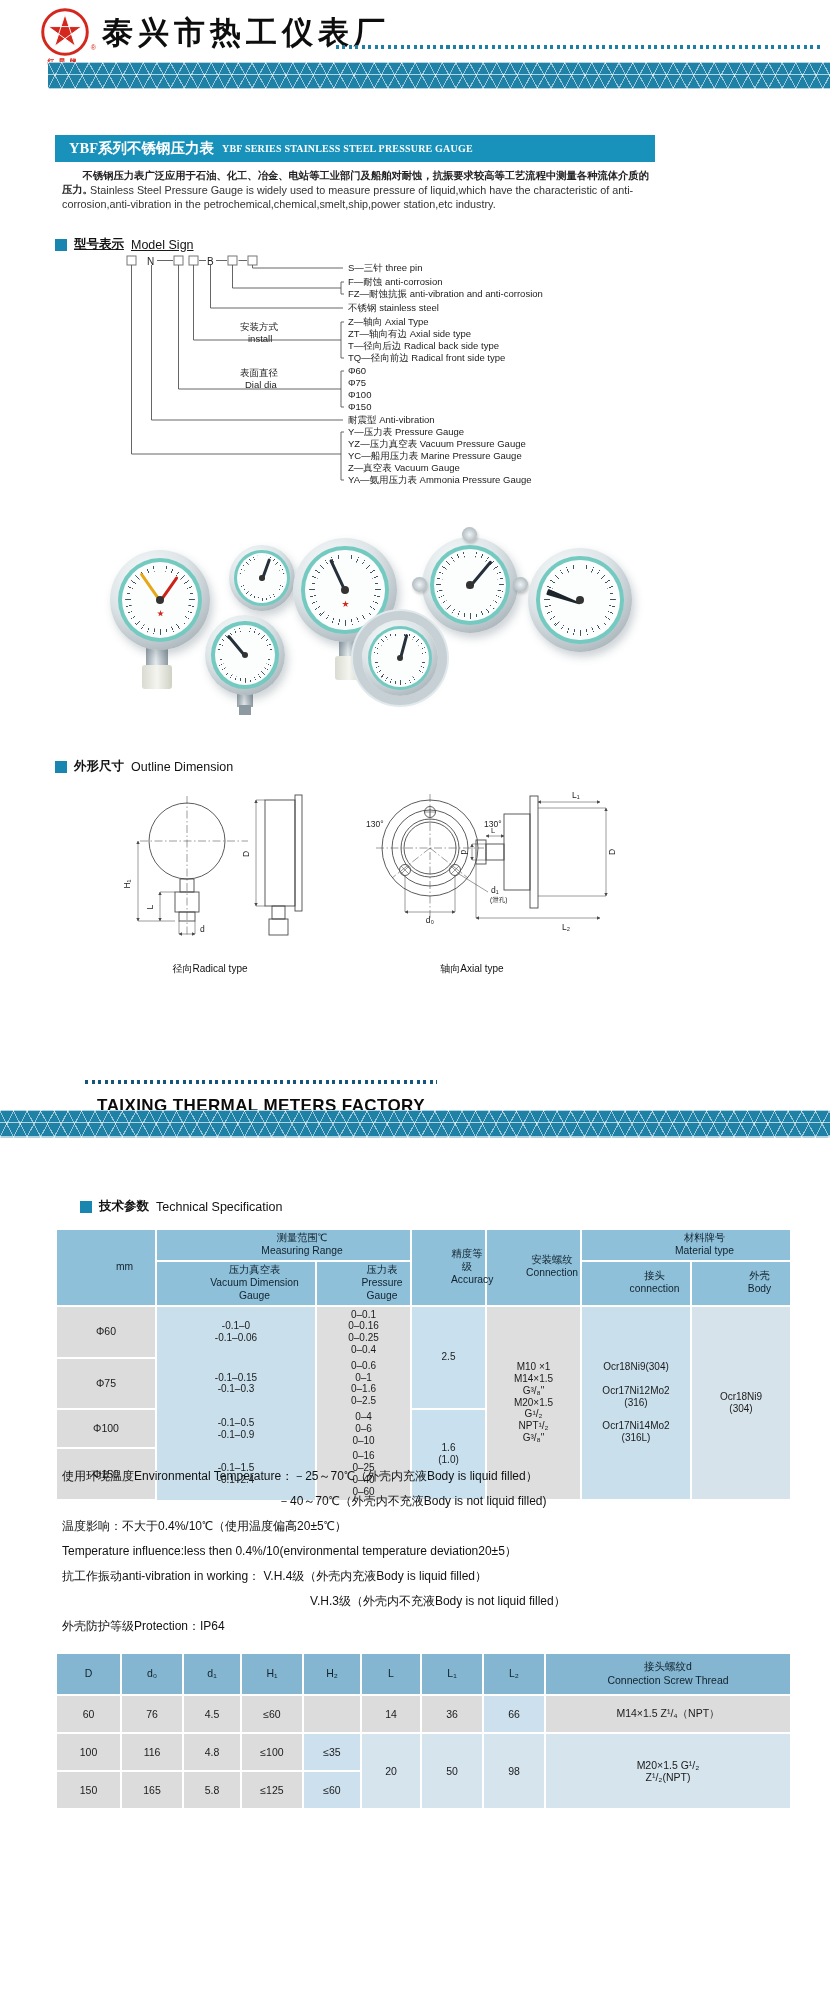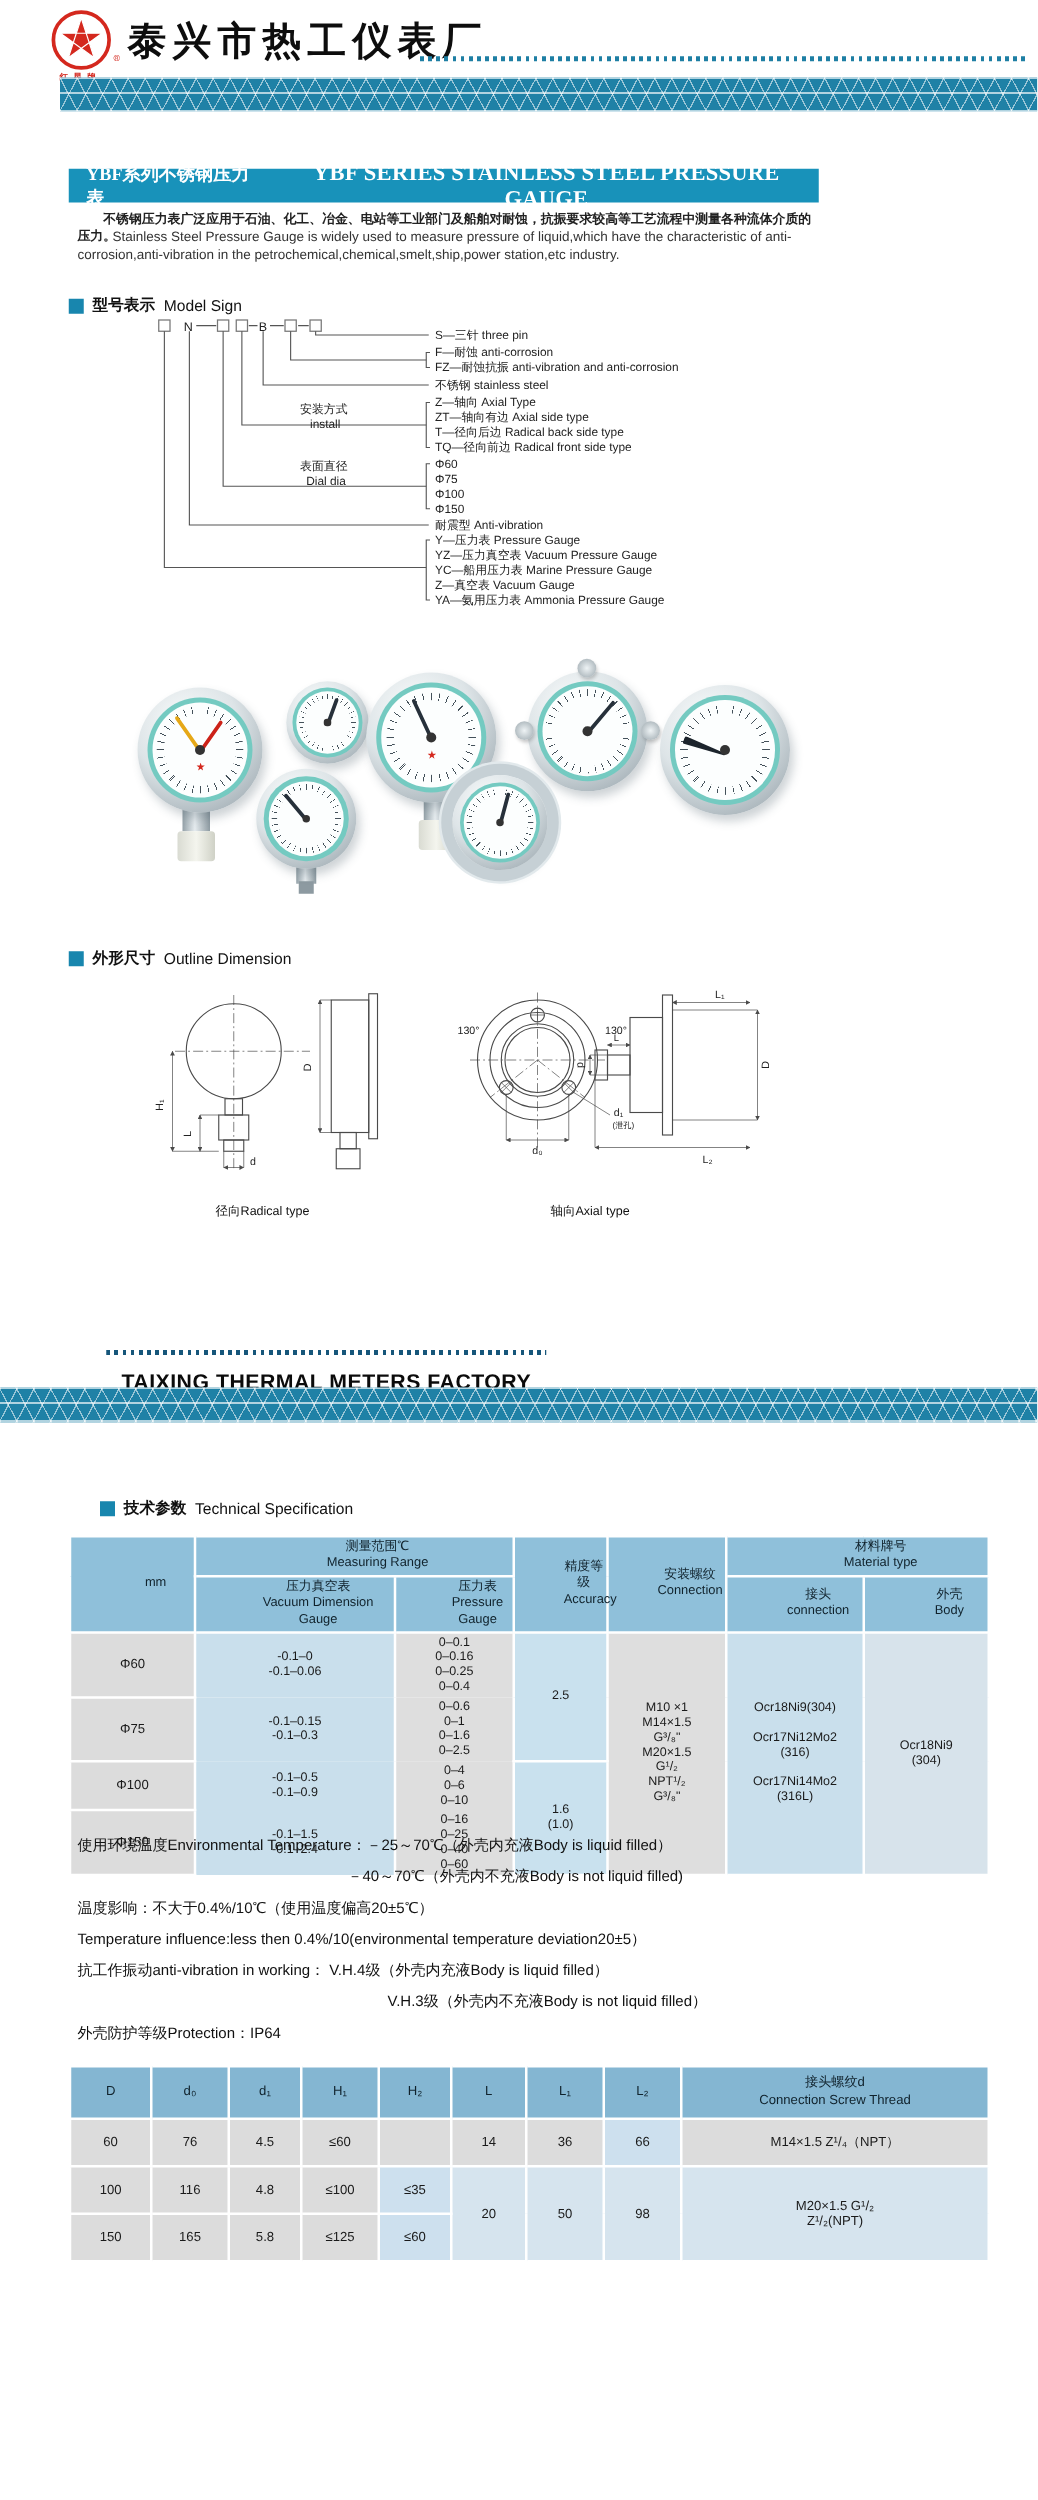--- a/index.html
+++ b/index.html
@@ -24,34 +24,34 @@
       linear-gradient(to bottom,rgba(255,255,255,.65) 0 1px,transparent 1px 12px,
         rgba(255,255,255,.65) 12px 13px,transparent 13px 26px,rgba(255,255,255,.65) 26px 27px);}
   .band1{top:62px;left:48px;right:0;height:27px;}
   .band2{top:1110px;left:0;right:0;height:28px;}
 
   
   .titlebar{position:absolute;left:55px;top:135px;width:600px;height:27px;background:#1892ba;
             color:#fff;font-family:"Liberation Serif",serif;font-weight:bold;
             display:flex;align-items:center;padding-left:14px;box-sizing:border-box;}
   .titlebar .tb-cn{font-size:14.5px;margin-right:8px;}
-  .titlebar .tb-en{font-size:18px;letter-spacing:.2px;text-align:center;}
+  .titlebar .tb-en{font-size:10px;letter-spacing:.2px;text-align:center;}
 
   
   .intro-cn{position:absolute;left:62px;top:169px;width:592px;font-size:10.3px;line-height:14px;
             font-weight:bold;color:#222;text-indent:2em;margin:0;}
   .intro-en{position:absolute;left:62px;top:184px;width:592px;font-size:10.8px;line-height:13.5px;
             color:#333;text-indent:2.6em;margin:0;}
 
   
   .sec{position:absolute;left:55px;display:flex;align-items:center;gap:7px;font-size:12.5px;}
   .sec .sq{width:12px;height:12px;background:#1886ae;flex:none;}
   .sec .cn{font-weight:bold;color:#111;}
   .sec .en{color:#111;}
-  .sec-model{top:236px;} .sec-outline{top:758px;} .sec-spec{top:1198px;padding-left:25px;}
+  .sec-model{top:236px;text-decoration:underline;} .sec-outline{top:758px;} .sec-spec{top:1198px;padding-left:25px;}
 
   
   .msvg{position:absolute;left:90px;top:250px;}
   .osvg{position:absolute;left:60px;top:786px;}
   .ln{fill:none;stroke:#555;stroke-width:.9;}
   .bx{fill:none;stroke:#777;stroke-width:1;}
   .mtxt{font-size:9.5px;fill:#222;font-family:"Liberation Sans",sans-serif;}
   .mletter{font-size:10px;fill:#222;font-family:"Liberation Sans",sans-serif;}
   .ol{fill:none;stroke:#4a4a4a;stroke-width:.9;}
   .cl{fill:none;stroke:#4a4a4a;stroke-width:.55;stroke-dasharray:8 2.5 1.5 2.5;}

